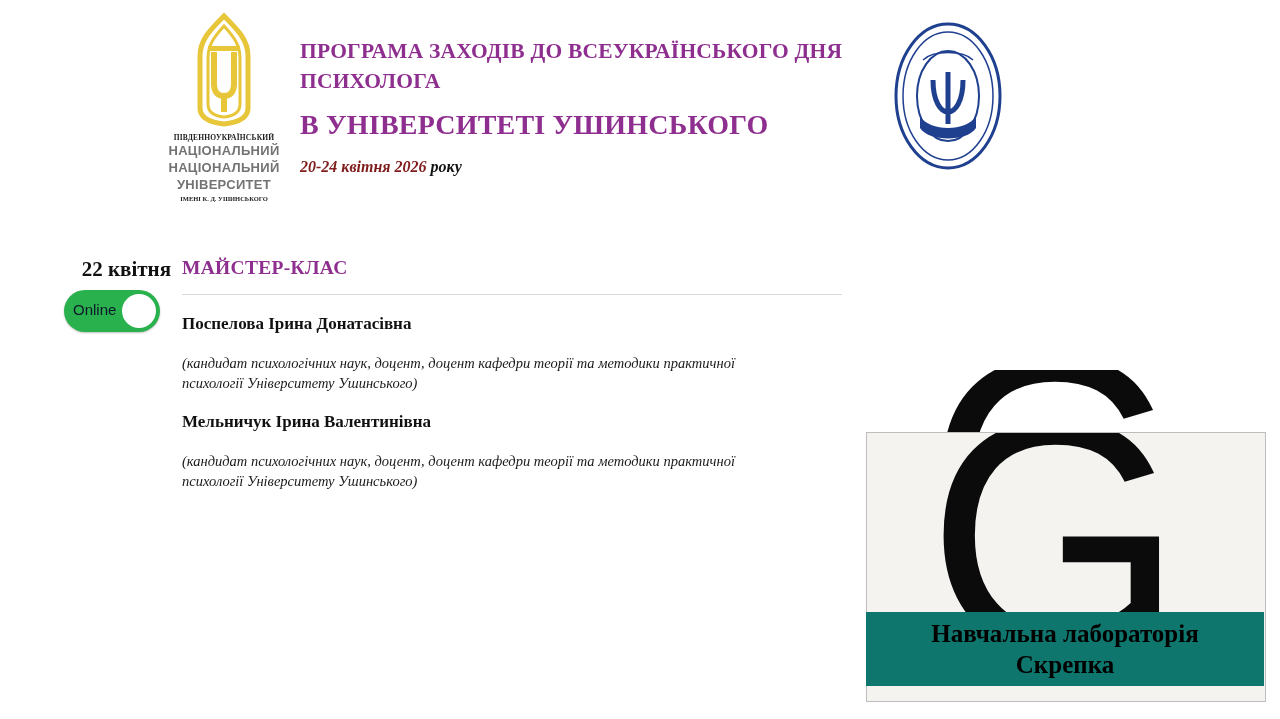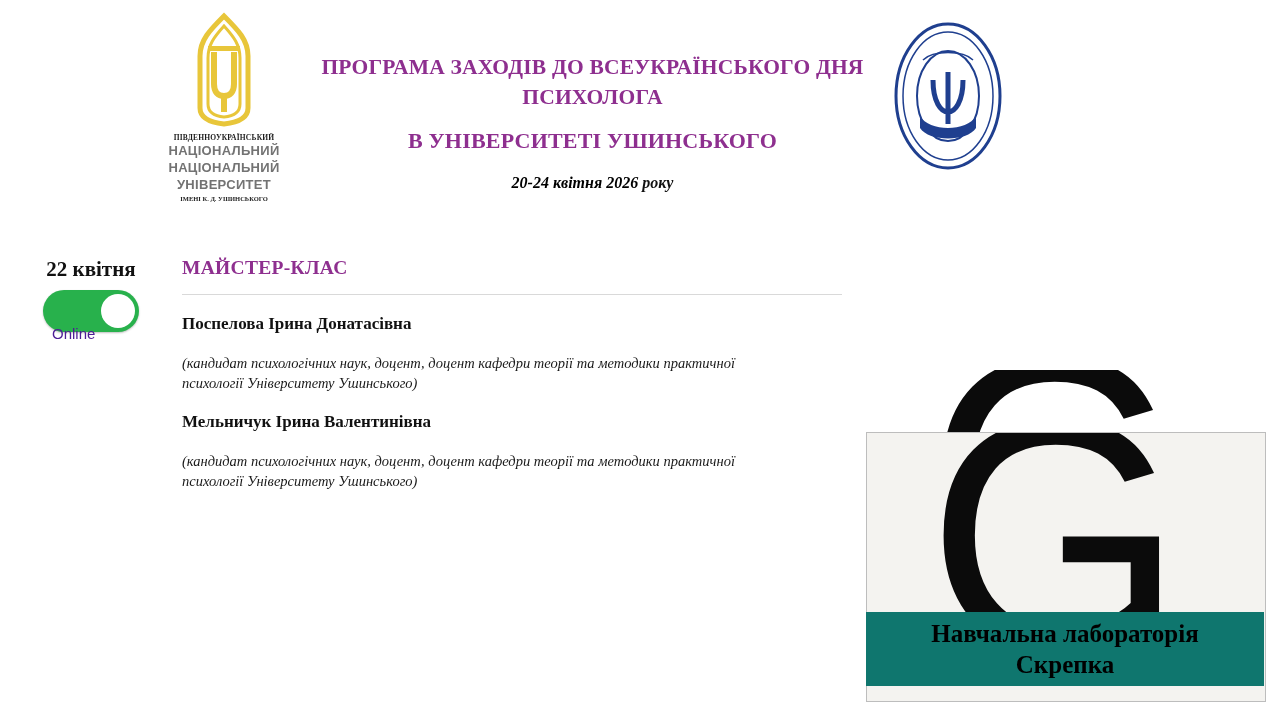--- a/index.html
+++ b/index.html
@@ -63,70 +63,70 @@
     font-weight: bold;
     color: #222;
     margin-top: 2px;
     line-height: 8px;
   }
 
   
   .title-block {
     position: absolute;
     left: 300px;
-    top: 52px;
+    top: 36px;
     width: 585px;
-    text-align: center;
+    text-align: left;
   }
   .title-main {
     font-family: "Liberation Serif", serif;
     font-weight: bold;
     font-size: 21.5px;
     color: #8e2f8f;
     letter-spacing: .2px;
     line-height: 30px;
     text-transform: uppercase;
   }
   .title-sub {
     font-family: "Liberation Serif", serif;
     font-weight: bold;
-    font-size: 22px;
+    font-size: 28px;
     color: #8e2f8f;
     letter-spacing: .2px;
     line-height: 30px;
     margin-top: 14px;
     text-transform: uppercase;
   }
   .title-dates {
     margin-top: 18px;
     font-family: "Liberation Serif", serif;
     font-style: italic;
     font-weight: bold;
     font-size: 16px;
     color: #000;
   }
-  .title-dates .d-orange { color: #000000; }
+  .title-dates .d-orange { color: #7f1d1d; }
   .title-dates .d-black { color: #111; }
 
   
   .logo-right {
     position: absolute;
     left: 893px;
     top: 20px;
     width: 110px;
     height: 152px;
   }
 
   
   .timecol {
     position: absolute;
-    left: 32px;
+    left: 53px;
     top: 256px;
     width: 118px;
-    text-align: center;
+    text-align: right;
   }
   .time-date {
     font-family: "Liberation Serif", serif;
     font-weight: bold;
     font-size: 21px;
     color: #111;
     line-height: 26px;
   }
   .time-hour {
     font-family: "Liberation Serif", serif;
@@ -141,24 +141,23 @@
     height: 42px;
     border-radius: 21px;
     background: #28b14c;
     position: relative;
     box-shadow: 0 1px 2px rgba(0,0,0,.25);
   }
   .online-toggle .label {
     position: absolute;
     left: 9px;
     top: 11px;
-    color: #4c1d95;
+    color: #0f172a;
     font-family: "Liberation Sans", sans-serif;
     font-size: 15px;
-    margin-top: 24px;
   }
   .online-toggle .knob {
     position: absolute;
     right: 4px;
     top: 4px;
     width: 34px;
     height: 34px;
     border-radius: 50%;
     background: #fff;
   }

